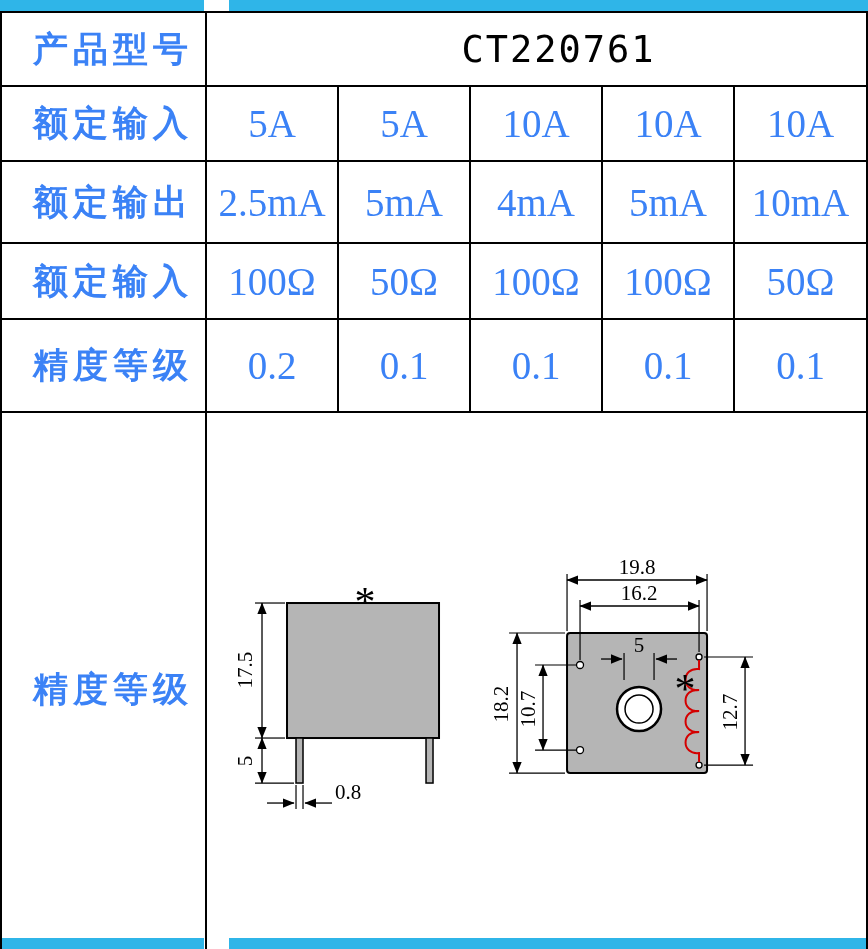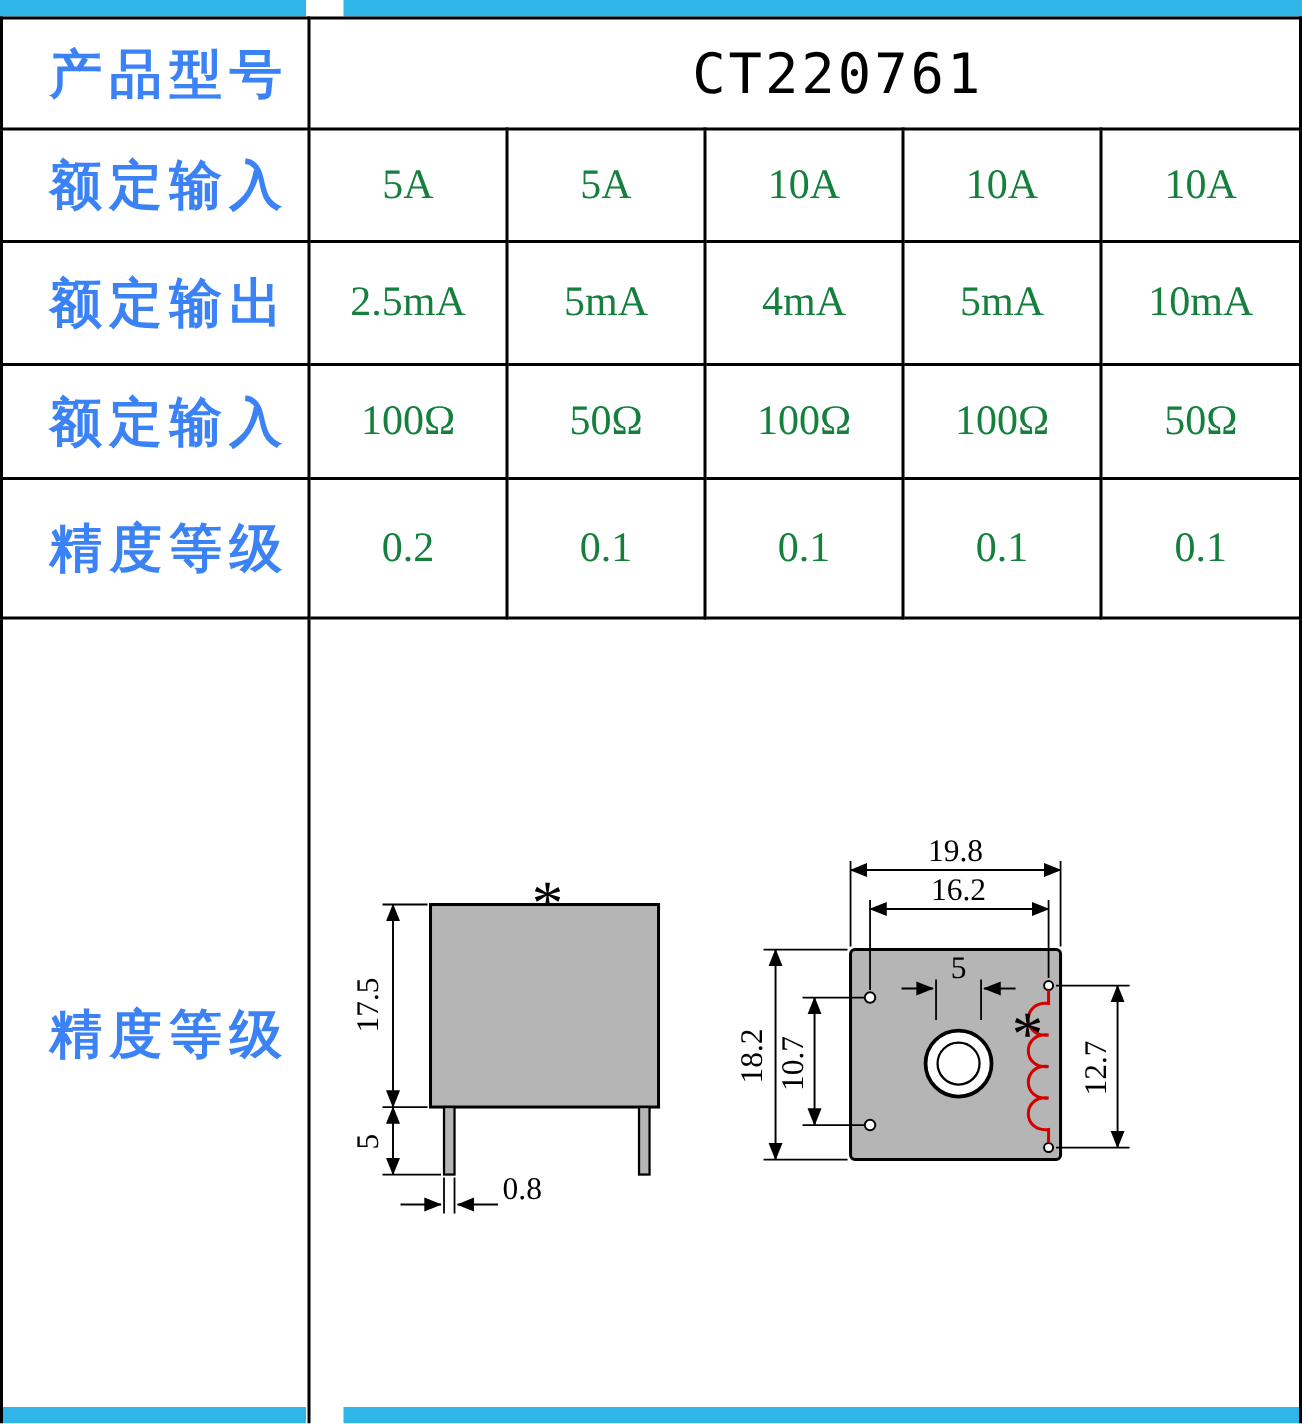--- a/index.html
+++ b/index.html
@@ -47,22 +47,22 @@
     font-weight: bold;
     font-size: 35px;
     letter-spacing: 5px;
     text-align: left;
     padding-left: 19px;
     color: #3b82f6;
     white-space: nowrap;
   }
   td.value-cell {
     font-family: "Liberation Serif", "DejaVu Serif", serif;
-    font-size: 28px;
-    color: #15803d;
+    font-size: 39px;
+    color: #3b82f6;
   }
   td.model-cell {
     font-family: "DejaVu Sans Mono", "Liberation Mono", monospace;
     font-size: 37px;
     letter-spacing: 2px;
     color: #000;
     padding-left: 44px;
   }
   td.drawing-cell {
     padding: 0;

